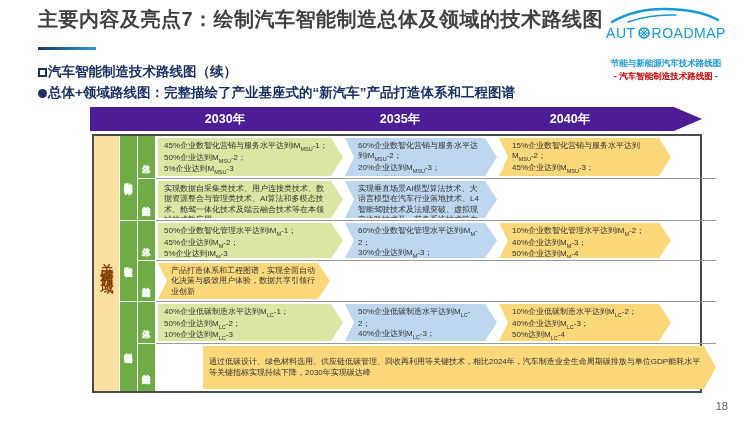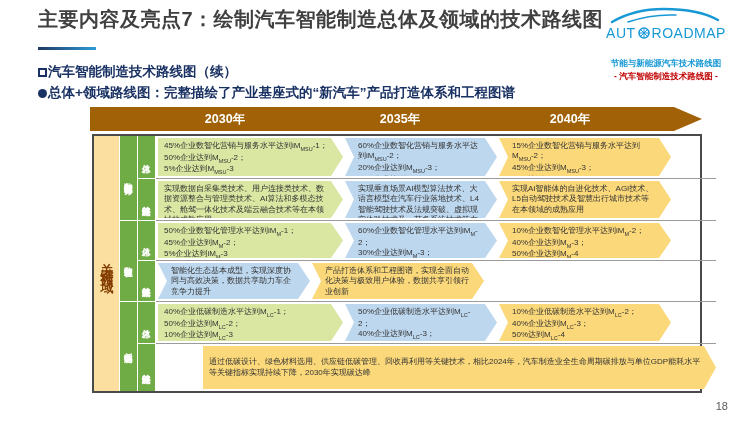--- a/index.html
+++ b/index.html
@@ -33,21 +33,21 @@
   
   .bullet-row { position:absolute; left:38px; display:flex; align-items:center; gap:1px; color:#1A3263; font-weight:bold; }
   .bullet-row.b1 { top:63px; font-size:13.5px; }
   .bullet-row.b2 { top:84px; font-size:13.5px; }
   .sq-bullet { width:9px; height:9px; border:2px solid #1A3263; display:inline-block; flex:0 0 auto; }
   .dot-bullet { width:9px; height:9px; border-radius:50%; background:#1A3263; display:inline-block; flex:0 0 auto; }
 
   
   .banner {
     position:absolute; left:90px; top:107px; width:612px; height:24px;
-    background:#a16207;
+    background:#4c1d95;
     clip-path:polygon(0 0, calc(100% - 28px) 0, 100% 50%, calc(100% - 28px) 100%, 0 100%);
   }
   .banner .year {
     position:absolute; top:0; height:24px; width:80px; line-height:24px;
     text-align:center; color:#ffffff; font-weight:bold; font-size:12.5px;
   }
   .banner .y1 { left:95px; } .banner .y2 { left:270px; } .banner .y3 { left:440px; }
 
   
   .grid {
@@ -184,30 +184,28 @@
     </div>
 
   <div class="row-cells r1">
     <div class="chev bg-green w1">45%企业数智化营销与服务水平达到iM<sub>MSU</sub>-1；<br>50%企业达到M<sub>MSU</sub>-2；<br>5%企业达到M<sub>MSU</sub>-3</div>
     <div class="chev next bg-blue w2">60%企业数智化营销与服务水平达到iM<sub>MSU</sub>-2；<br>20%企业达到M<sub>MSU</sub>-3；<br>20%企业达到M-4</div>
     <div class="chev next bg-gold w3">15%企业数智化营销与服务水平达到M<sub>MSU</sub>-2；<br>45%企业达到M<sub>MSU</sub>-3；<br>40%达到iM-4</div>
   </div>
   <div class="row-cells r2">
     <div class="chev bg-green w1">实现数据自采集类技术、用户连接类技术、数据资源整合与管理类技术、AI算法和多模态技术、舱驾一体化技术及端云融合技术等在本领域的成熟应用</div>
     <div class="chev next bg-blue w2">实现垂直场景AI模型算法技术、大语言模型在汽车行业落地技术、L4智能驾驶技术及法规突破、虚拟现实体验技术及一芯多系统技术等在本领域的成熟应用</div>
-    <div class="chev next bg-gold w3">实现AI智能体的自进化技术、AGI技术、L5自动驾驶技术及智慧出行城市技术等在本领域的成熟应用</div>
   </div>
 
   <div class="row-cells r3">
     <div class="chev bg-green w1">50%企业数智化管理水平达到iM<sub>M</sub>-1；<br>45%企业达到M<sub>M</sub>-2；<br>5%企业达到iM<sub>M</sub>-3</div>
     <div class="chev next bg-blue w2">60%企业数智化管理水平达到iM<sub>M</sub>-2；<br>30%企业达到M<sub>M</sub>-3；<br>10%企业达到M-4</div>
     <div class="chev next bg-gold w3">10%企业数智化管理水平达到iM<sub>M</sub>-2；<br>40%企业达到M<sub>M</sub>-3；<br>50%企业达到M<sub>M</sub>-4</div>
   </div>
   <div class="row-cells r4">
-    <div class="chev next bg-blue w2">智能化生态基本成型，实现深度协同与高效决策，数据共享助力车企竞争力提升</div>
     <div class="chev next bg-gold w3">产品打造体系和工程图谱，实现全面自动化决策与极致用户体验，数据共享引领行业创新</div>
   </div>
 
   <div class="row-cells r5">
     <div class="chev bg-green w1">40%企业低碳制造水平达到M<sub>LC</sub>-1；<br>50%企业达到M<sub>LC</sub>-2；<br>10%企业达到M<sub>LC</sub>-3</div>
     <div class="chev next bg-blue w2">50%企业低碳制造水平达到M<sub>LC</sub>-2；<br>40%企业达到M<sub>LC</sub>-3；<br>10%企业达到M-4</div>
     <div class="chev next bg-gold w3">10%企业低碳制造水平达到M<sub>LC</sub>-2；<br>40%企业达到M<sub>LC</sub>-3；<br>50%达到M<sub>LC</sub>-4</div>
   </div>
   <div class="row-cells r6 last">
     <div class="chev bg-gold wfull">通过低碳设计、绿色材料选用、供应链低碳管理、回收再利用等关键技术，相比2024年，汽车制造业全生命周期碳排放与单位GDP能耗水平等关键指标实现持续下降，2030年实现碳达峰</div>

